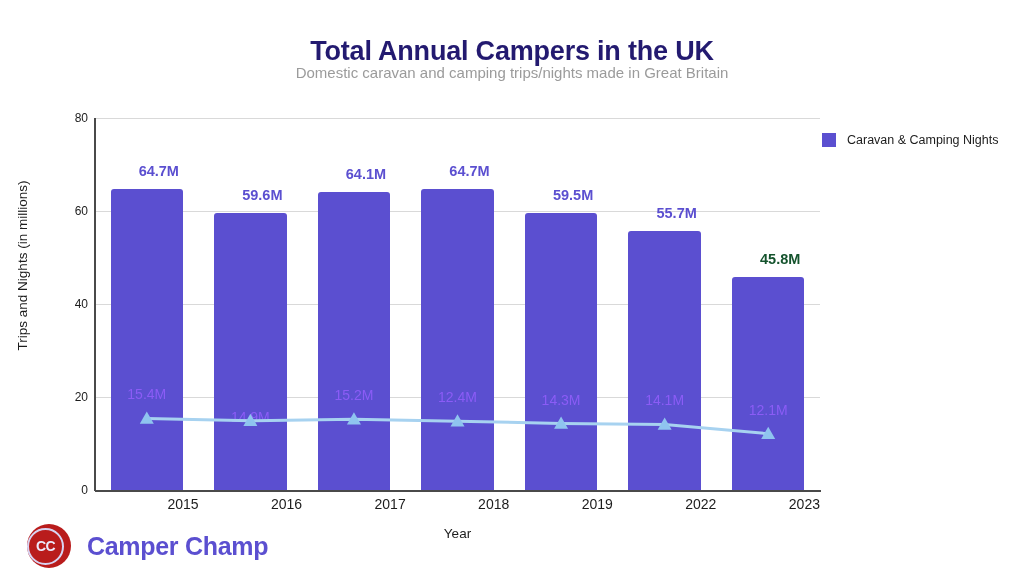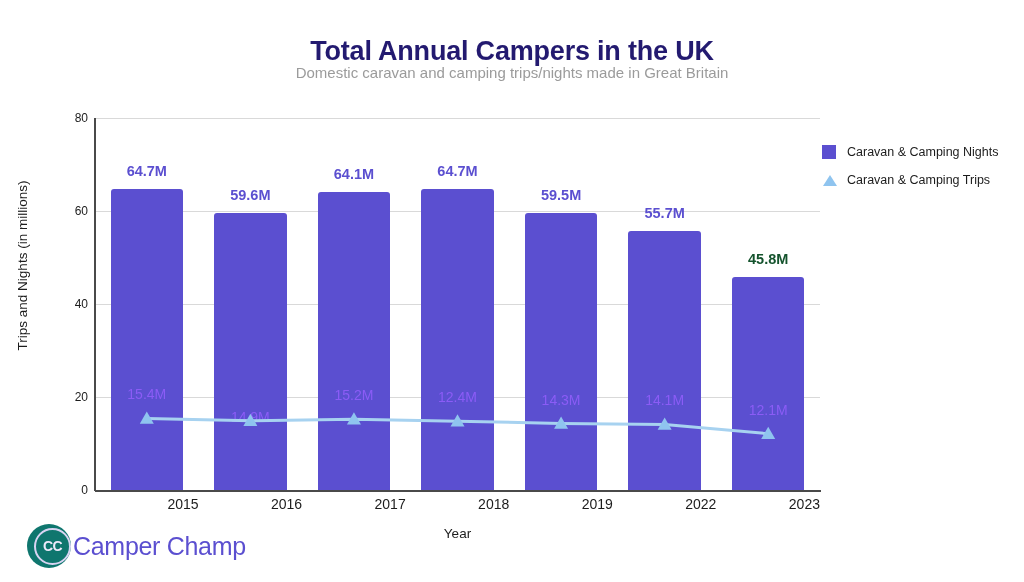--- a/index.html
+++ b/index.html
@@ -119,20 +119,21 @@
     position: absolute;
     background: #5b4fd0;
     border-radius: 3px 3px 0 0;
   }
   .bar-label {
     position: absolute;
     text-align: center;
     font-size: 14.5px;
     font-weight: bold;
     color: #5b4fd0;
+    margin-left: 12px;
   }
   .trip-label {
     position: absolute;
     text-align: center;
     font-size: 14px;
     color: #8b5cf6;
   }
 
   
   #line-svg {
@@ -143,21 +144,20 @@
     height: 372px;
     overflow: visible;
   }
 
   
   #legend {
     position: absolute;
     left: 822px;
     top: 126px;
     width: 195px;
-    margin-top: 12px;
   }
   .legend-row {
     display: flex;
     align-items: center;
     height: 28px;
   }
   .legend-swatch-box {
     width: 14px;
     height: 14px;
     background: #5b4fd0;
@@ -184,43 +184,43 @@
     position: absolute;
     left: 27px;
     top: 524px;
     display: flex;
     align-items: center;
   }
   #brand-mark {
     width: 44px;
     height: 44px;
     border-radius: 50%;
-    background: #0f766e;
-    display: flex;
-    align-items: center;
-    justify-content: flex-end;
+    background: #b91c1c;
+    display: flex;
+    align-items: center;
+    justify-content: flex-start;
     flex: none;
   }
   #brand-mark-inner {
     width: 33px;
     height: 33px;
     border-radius: 50%;
     border: 2.2px solid #d8d4f2;
     display: flex;
     align-items: center;
     justify-content: center;
     font-size: 14px;
     font-weight: bold;
     color: #ece9fb;
     letter-spacing: -0.5px;
   }
   #brand-name {
-    margin-left: 2px;
+    margin-left: 16px;
     font-size: 25px;
-    font-weight: normal;
+    font-weight: bold;
     color: #5b4fd0;
     letter-spacing: -0.3px;
   }
 </style>
 </head>
 <body>
 
 <div id="chart-title">Total Annual Campers in the UK</div>
 <div id="chart-subtitle">Domestic caravan and camping trips/nights made in Great Britain</div>
 
@@ -273,28 +273,20 @@
     <polygon points="466.07142857142856,298.505 473.07142857142856,310.755 459.07142857142856,310.755" fill="#8fc4ef"></polygon>
     <polygon points="569.6428571428572,299.435 576.6428571428572,311.685 562.6428571428572,311.685" fill="#8fc4ef"></polygon>
     <polygon points="673.2142857142858,308.735 680.2142857142858,320.985 666.2142857142858,320.985" fill="#8fc4ef"></polygon>
   </svg>
 
 <div id="legend">
   <div class="legend-row">
     <span class="legend-swatch-box"></span>
     <span class="legend-label">Caravan &amp; Camping Nights</span>
   </div>
-  <div class="legend-row">
-    <span class="legend-swatch-tri">
-      <svg width="16" height="13" viewBox="0 0 16 13">
-          <polygon points="8,1 15,12 1,12" fill="#8fc4ef"></polygon>
-        </svg>
-    </span>
-    <span class="legend-label">Caravan &amp; Camping Trips</span>
-  </div>
 </div>
 
 <div id="brand">
   <div id="brand-mark">
     <div id="brand-mark-inner">CC</div>
   </div>
   <div id="brand-name">Camper Champ</div>
 </div>
 
 <div class="xtick" style="left: 95px; width: 103.571px;">2015</div>

